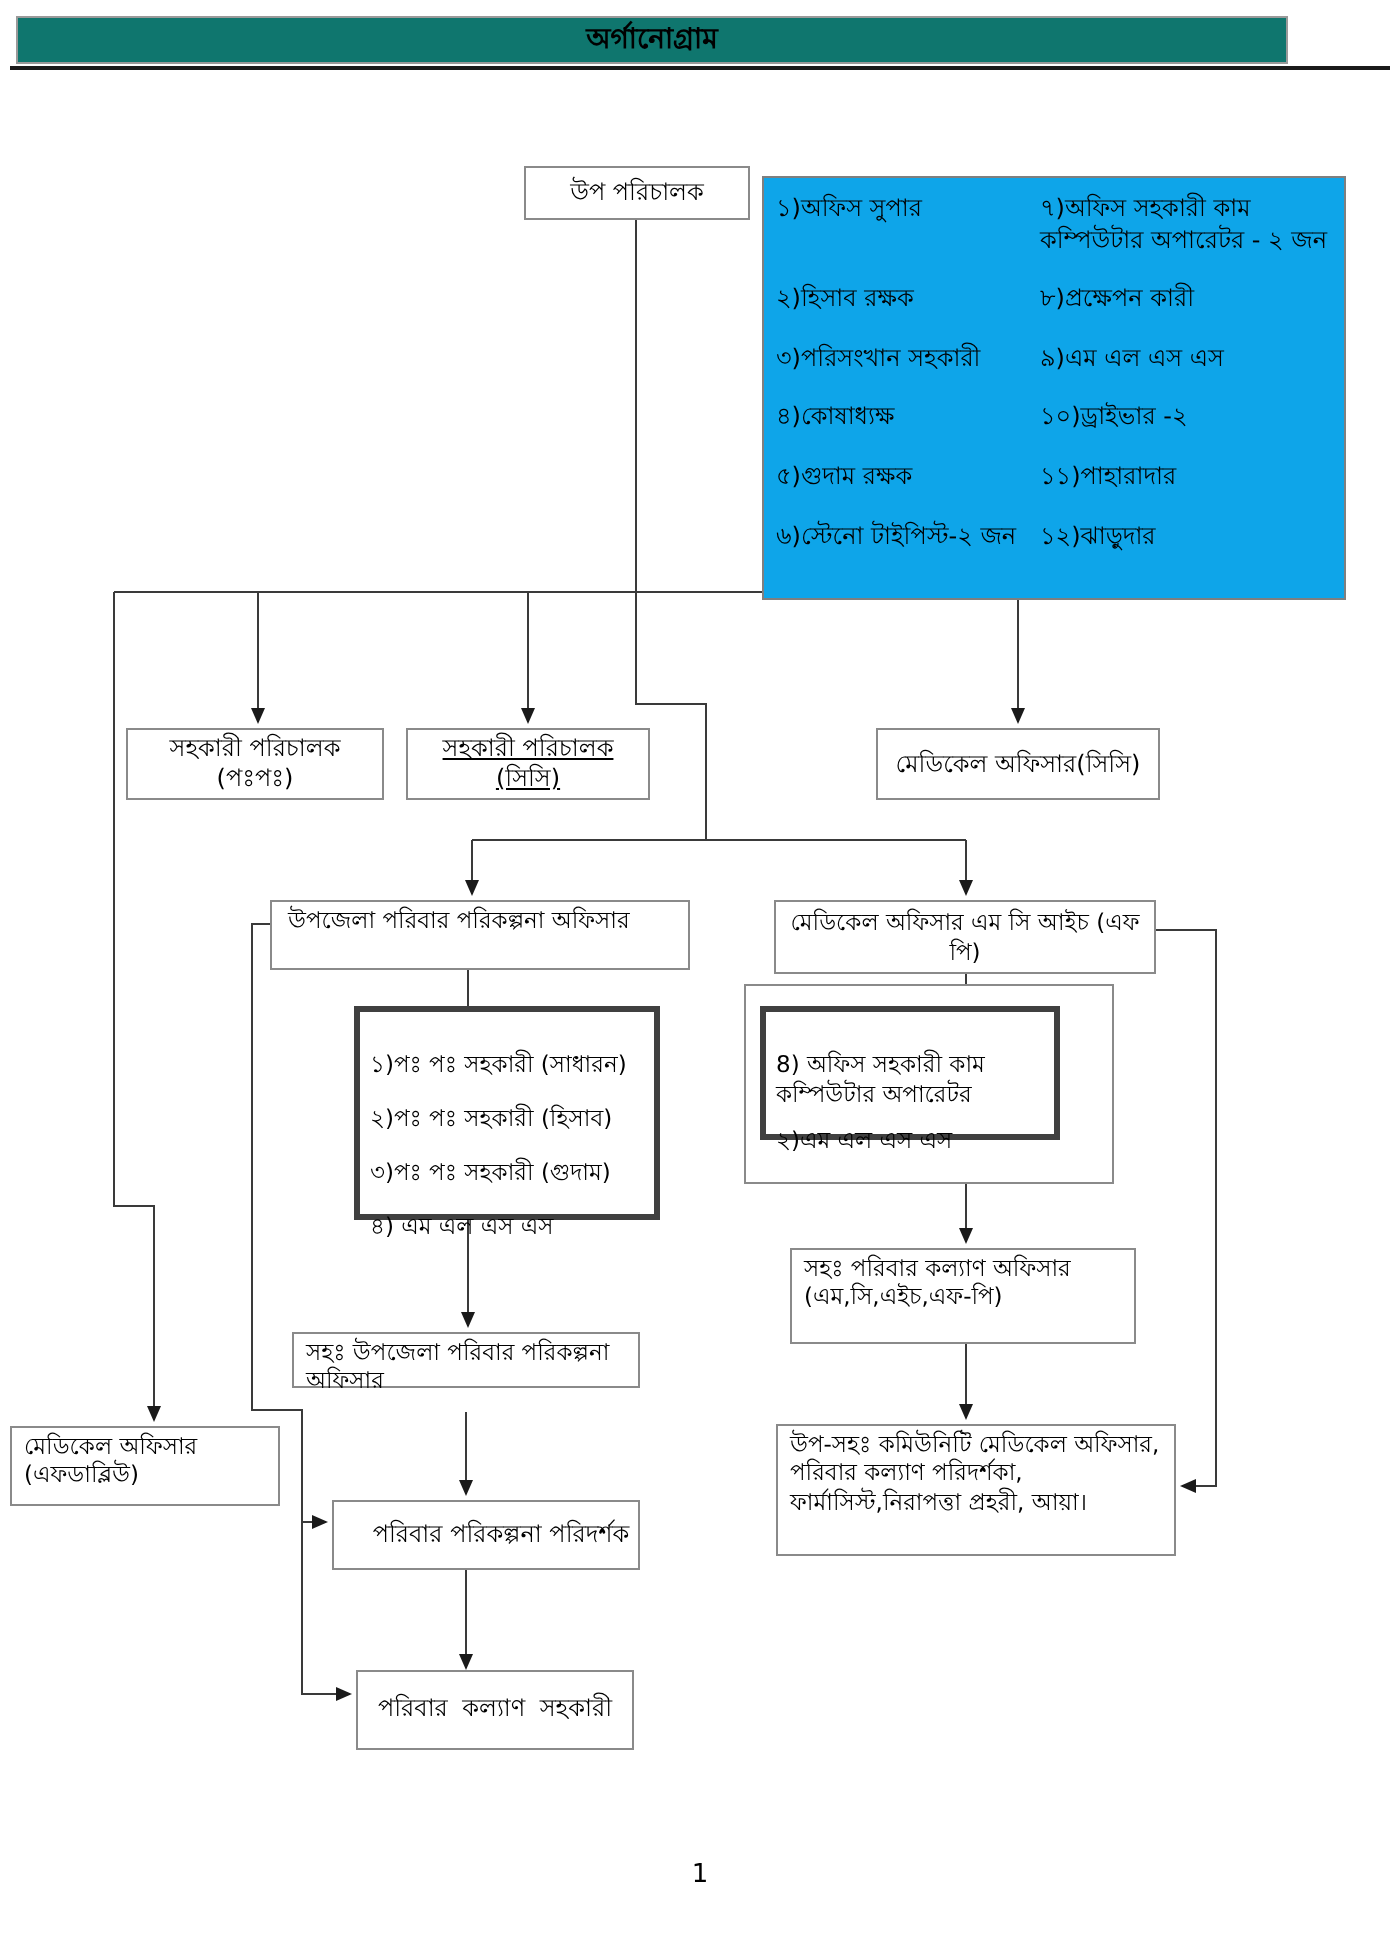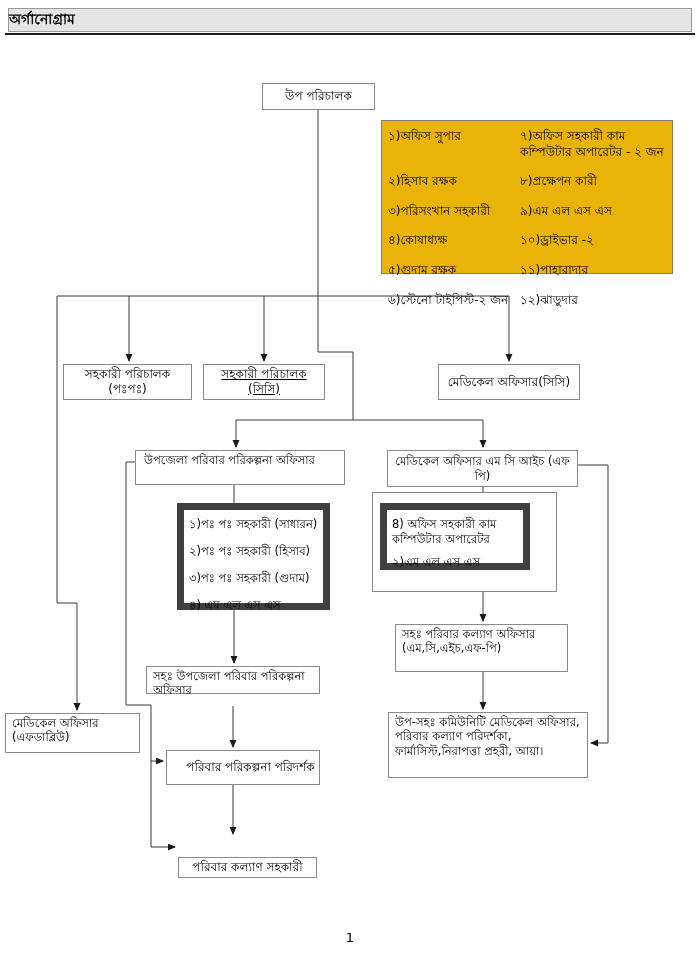--- a/index.html
+++ b/index.html
@@ -1,45 +1,45 @@
 <!DOCTYPE html>
 <html><head>
 <meta charset="utf-8">
 <style>
   html,body{margin:0;padding:0;background:#fff;}
   .page{
     position:relative;width:700px;height:976px;background:#ffffff;
     font-family:"DejaVu Sans","Liberation Sans",sans-serif;color:#000;overflow:hidden;
   }
   .title-bar{
-    position:absolute;left:8px;top:8px;width:684px;height:24px;
-    background:#e5e5e5;border:1px solid #9a9a9a;box-sizing:border-box;
-    display:flex;align-items:center;
+    position:absolute;left:8px;top:8px;width:636px;height:24px;
+    background:#0f766e;border:1px solid #9a9a9a;box-sizing:border-box;
+    display:flex;align-items:center;justify-content:center;
     font-size:14px;font-weight:bold;
   }
   .title-rule{
     position:absolute;left:5px;top:33px;width:690px;height:2px;background:#1a1a1a;
   }
   svg.connectors{position:absolute;left:0;top:0;pointer-events:none;}
   .node{
     position:absolute;background:#fff;border:1px solid #8a8a8a;box-sizing:border-box;
     display:flex;align-items:center;justify-content:center;text-align:center;
     font-size:12px;line-height:1.25;padding:2px 4px;
   }
   .node.la{justify-content:flex-start;text-align:left;align-items:flex-start;}
   .small{font-size:11.5px;}
   .hq-list{
-    position:absolute;left:381px;top:88px;width:292px;height:154px;
-    border:1px solid #7f7f7f;box-sizing:border-box;background:#eab308;
+    position:absolute;left:381px;top:88px;width:292px;height:212px;
+    border:1px solid #7f7f7f;box-sizing:border-box;background:#0ea5e9;
     display:grid;grid-template-columns:122px 1fr;column-gap:10px;row-gap:14px;
-    align-content:start;align-items:start;padding:8px 6px;font-size:12px;line-height:1.3;margin-top:32px;
+    align-content:start;align-items:start;padding:8px 6px;font-size:12px;line-height:1.3;
   }
   .sub-list{
-    position:absolute;box-sizing:border-box;background:#fff;border:7px solid #404040;
-    font-size:11.5px;line-height:1.3;padding:7px 5px;
+    position:absolute;box-sizing:border-box;background:#fff;border:3px solid #404040;
+    font-size:11.5px;line-height:1.3;padding:19px 5px;
   }
   .sub-list .item{margin-bottom:12px;}
   .sub-list .item:last-child{margin-bottom:0;}
   .group-frame{
     position:absolute;box-sizing:border-box;border:1px solid #8a8a8a;background:#fff;
   }
   .page-number{
     position:absolute;left:0;top:930px;width:700px;text-align:center;font-size:13px;
   }
 </style>
@@ -149,19 +149,19 @@
   <div class="node la small" style="left:5px;top:713px;width:135px;height:40px;padding-left:6px;">
     <span>মেডিকেল অফিসার (এফডাব্লিউ)</span>
   </div>
   <div class="node la small" style="left:388px;top:712px;width:200px;height:66px;padding-left:6px;">
     <span>উপ-সহঃ কমিউনিটি মেডিকেল অফিসার, পরিবার কল্যাণ পরিদর্শকা, ফার্মাসিস্ট,নিরাপত্তা প্রহরী, আয়া।</span>
   </div>
 
   <div class="node" style="left:166px;top:750px;width:154px;height:35px;padding-left:19px;">
     <span>পরিবার পরিকল্পনা পরিদর্শক</span>
   </div>
-  <div class="node" style="left:178px;top:857px;width:139px;height:21px;">
+  <div class="node" style="left:178px;top:835px;width:139px;height:40px;font-family:Liberation Mono, monospace;">
     <span>পরিবার কল্যাণ সহকারী</span>
   </div>
 
   <div class="page-number">1</div>
 
 </div>
 
 </body></html>

